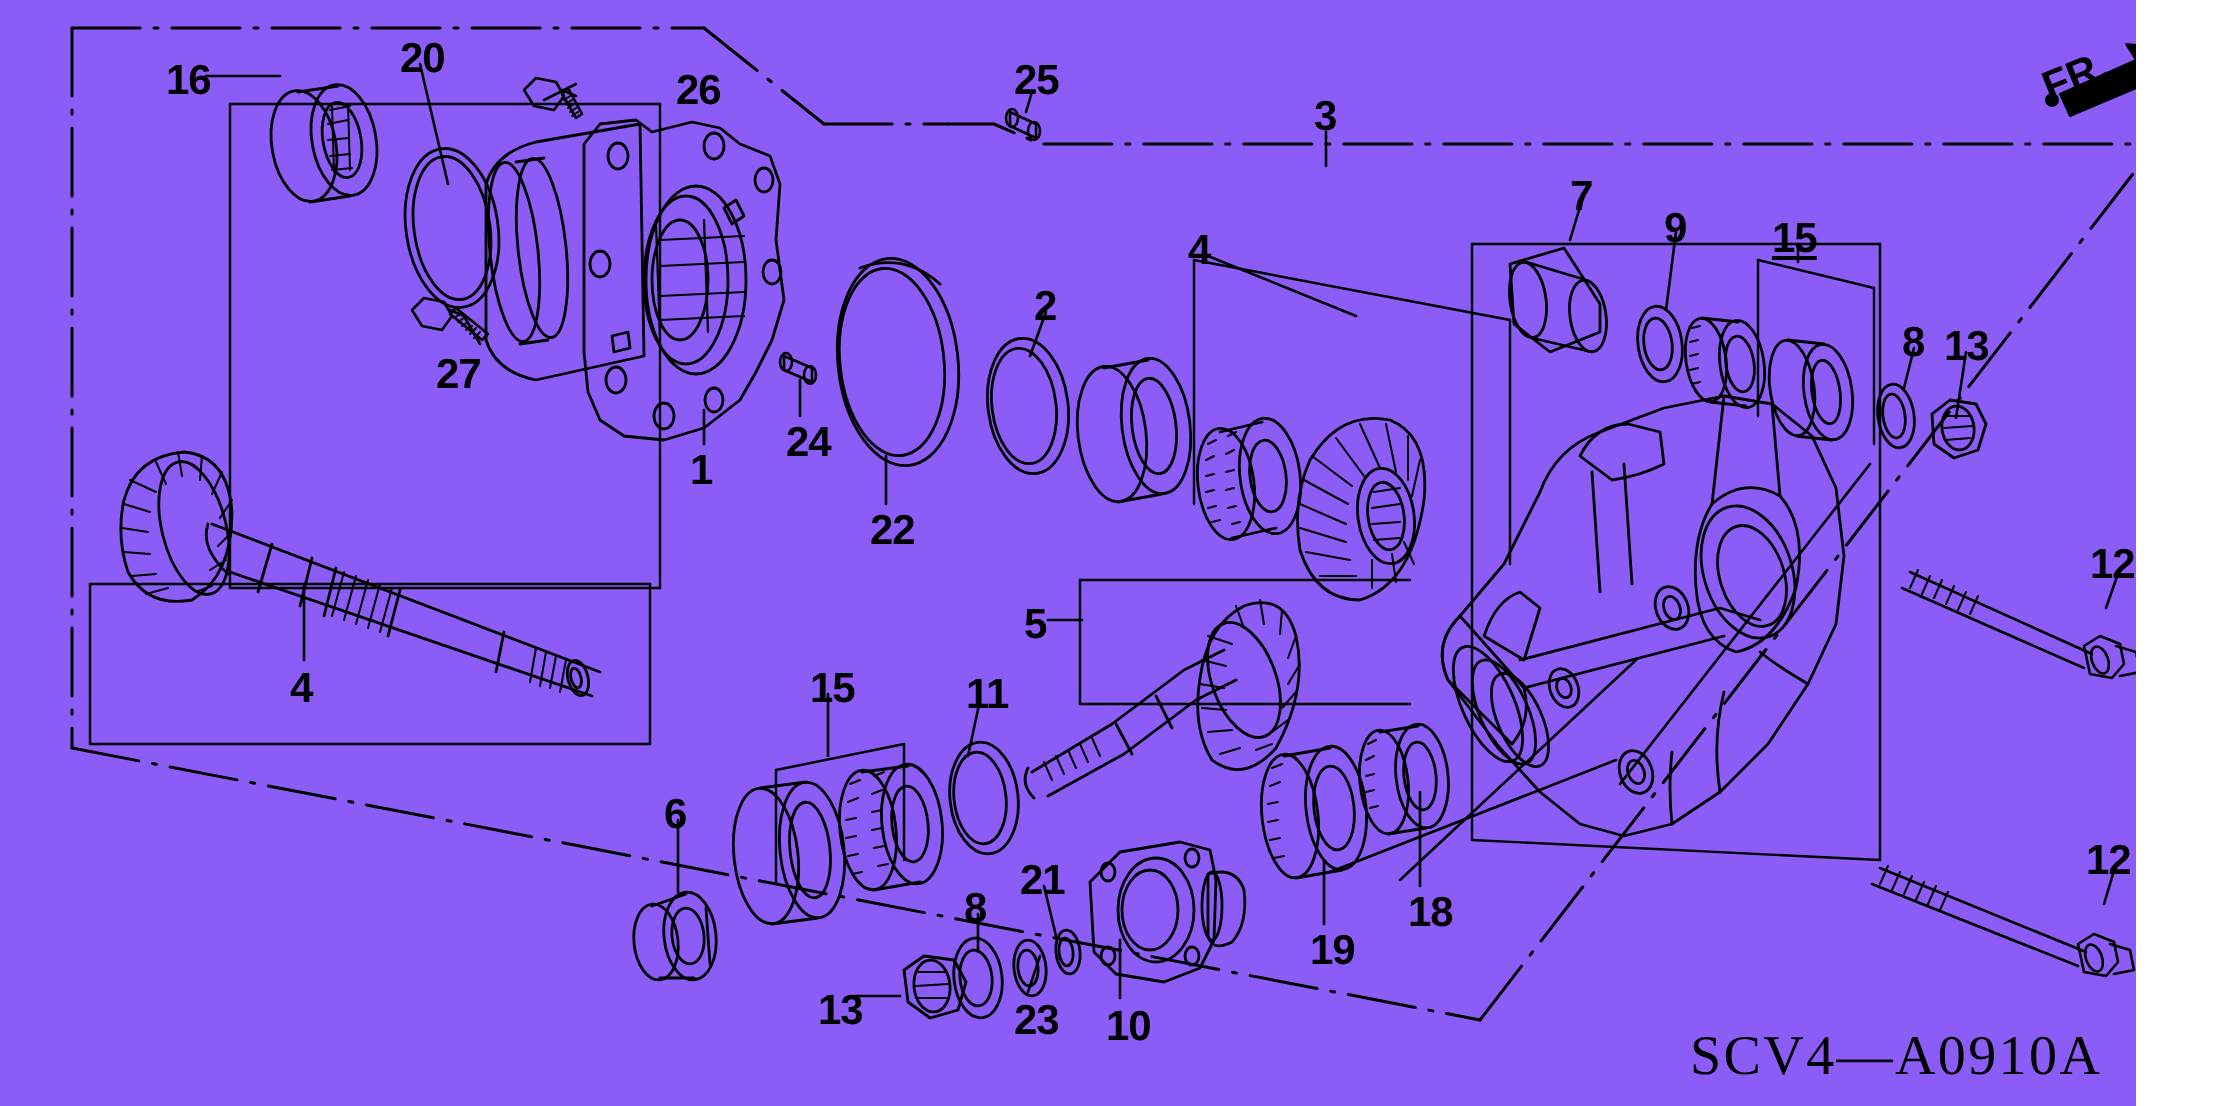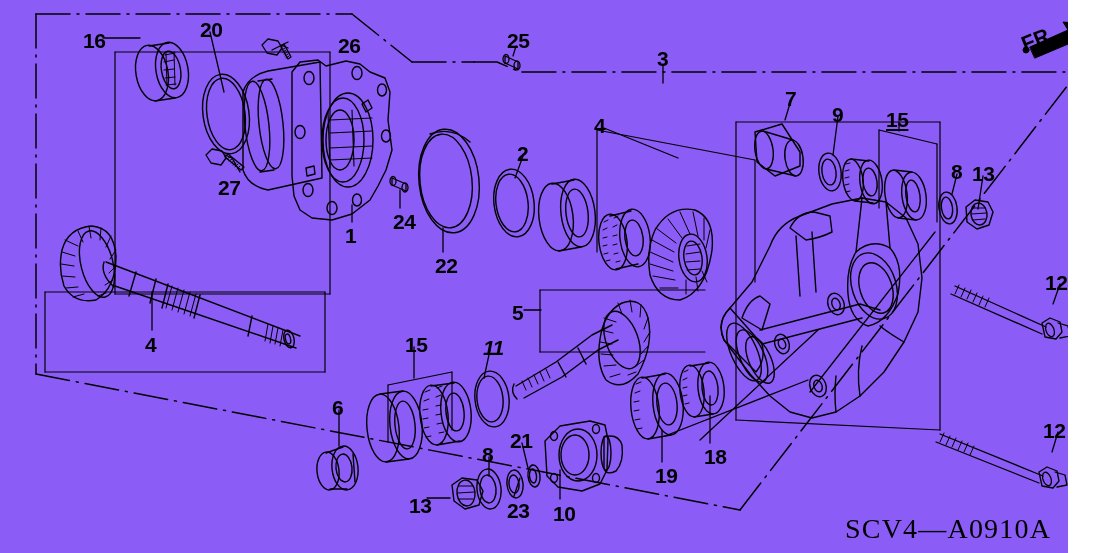--- a/index.html
+++ b/index.html
@@ -643,21 +643,21 @@
 <div class="lbl" style="left:218px;top:177px;">27</div>
 <div class="lbl" style="left:594px;top:115px;">4</div>
 <div class="lbl" style="left:517px;top:143px;">2</div>
 <div class="lbl" style="left:345px;top:225px;">1</div>
 <div class="lbl" style="left:393px;top:211px;">24</div>
 <div class="lbl" style="left:435px;top:255px;">22</div>
 <div class="lbl" style="left:145px;top:334px;">4</div>
 <div class="lbl" style="left:512px;top:302px;">5</div>
 <div class="lbl" style="left:1045px;top:272px;">12</div>
 <div class="lbl" style="left:405px;top:334px;">15</div>
-<div class="lbl" style="left:483px;top:337px;font-style:italic;">11</div>
+<div class="lbl" style="left:483px;top:337px;">11</div>
 <div class="lbl" style="left:332px;top:397px;">6</div>
 <div class="lbl" style="left:510px;top:430px;">21</div>
 <div class="lbl" style="left:482px;top:444px;">8</div>
 <div class="lbl" style="left:655px;top:465px;">19</div>
 <div class="lbl" style="left:704px;top:446px;">18</div>
 <div class="lbl" style="left:1043px;top:420px;">12</div>
 <div class="lbl" style="left:409px;top:495px;">13</div>
 <div class="lbl" style="left:507px;top:500px;">23</div>
 <div class="lbl" style="left:553px;top:503px;">10</div>
 

